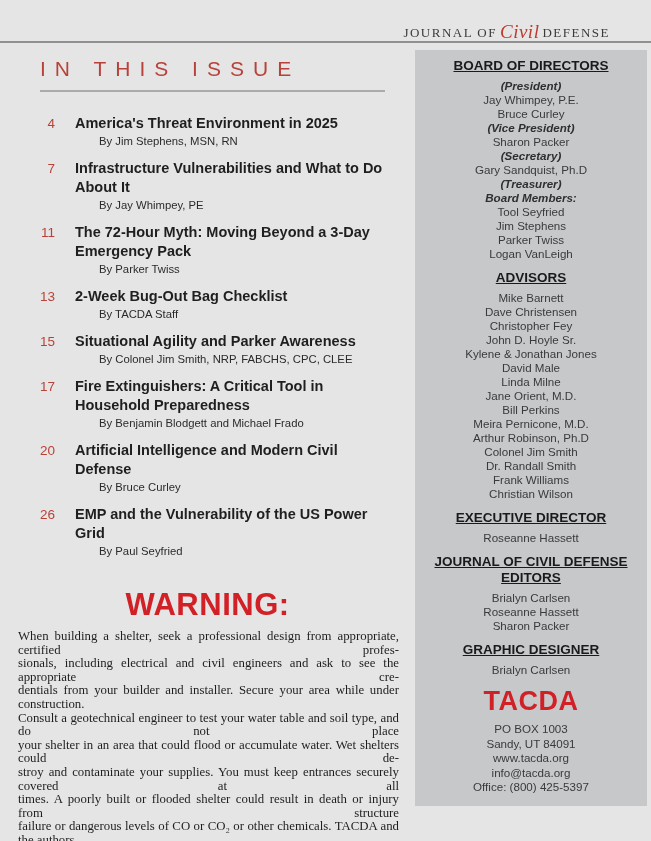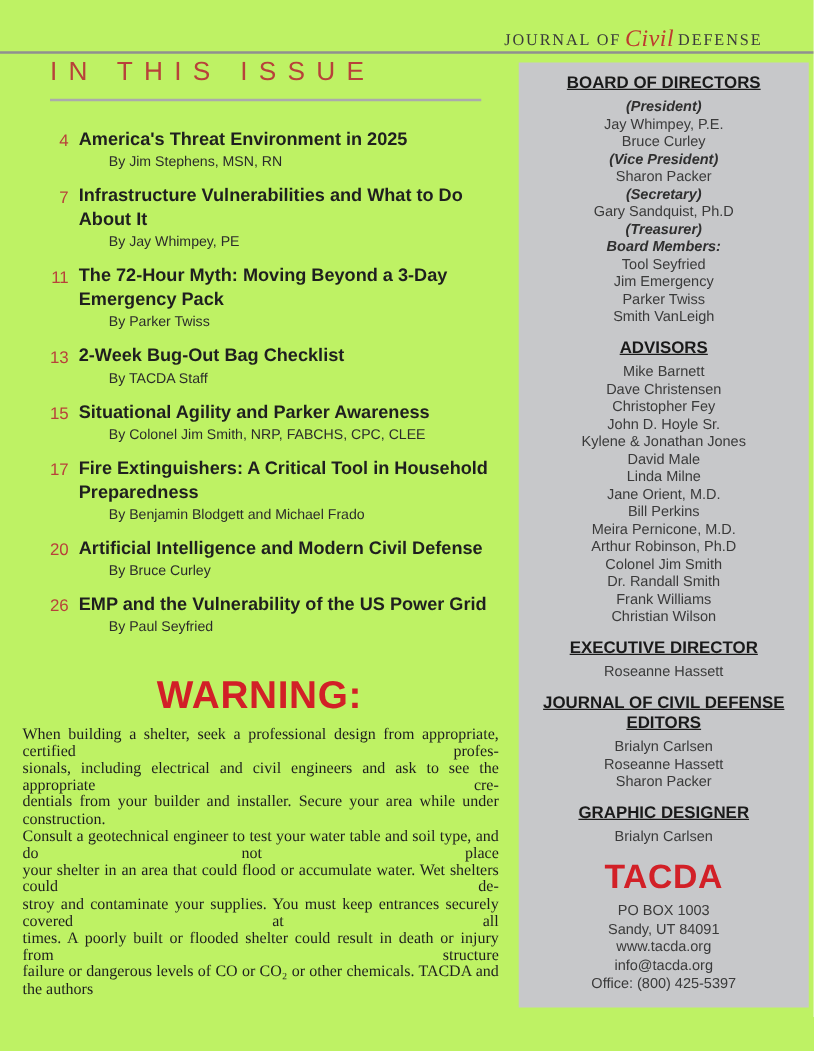--- a/index.html
+++ b/index.html
@@ -1,20 +1,20 @@
 <!DOCTYPE html>
 <html><head>
 <meta charset="utf-8">
 <style>
   * { margin: 0; padding: 0; box-sizing: border-box; }
   html, body { background: #ffffff; }
   .page {
     position: relative;
     width: 651px; height: 841px;
-    background: #bef264;
+    background: #e5e5e5;
     font-family: "Liberation Sans", sans-serif;
     overflow: hidden;
   }
   
   .masthead {
     text-align: right;
     padding: 20px 41px 0 0;
     font-family: "Liberation Serif", serif;
     font-size: 13px;
     letter-spacing: 1.5px;
@@ -30,35 +30,35 @@
     padding: 0 3px;
     position: relative; top: 1px;
   }
   .header-rule { border-top: 2px solid #909090; }
 
   
   .content { display: flex; min-height: 738px; }
   .left-col { width: 405px; padding: 0 8px 0 18px; }
 
   .toc-title {
-    margin: 3px 0 0 22px;
+    margin: 14px 0 0 22px;
     font-size: 21px;
     font-weight: normal;
     letter-spacing: 9px;
     color: #b8423a;
   }
   .toc-rule { height: 2px; background: #ababab; width: 345px; margin: 9px 0 0 22px; }
 
   .articles { margin-top: 22px; }
   .toc-item { display: flex; margin-bottom: 12px; }
   .toc-num {
     flex: none; width: 37px; text-align: right;
     color: #b8423a; font-size: 13.5px; padding-top: 2px;
   }
-  .toc-text { margin-left: 8px; width: 332px; }
+  .toc-text { margin-left: 20px; width: 332px; }
   .toc-item-title {
     font-weight: bold; font-size: 14.5px; line-height: 19px;
     color: #1f1f1f;
   }
   .toc-item-byline { font-size: 11.3px; color: #2b2b2b; margin-top: 2px; padding-left: 24px; }
 
   .warning-heading {
     text-align: center;
     color: #d22027;
     font-size: 31px;
@@ -201,23 +201,23 @@
             <div class="sb-line role">(President)</div>
             <div class="sb-line">Jay Whimpey, P.E.</div>
             <div class="sb-line">Bruce Curley</div>
             <div class="sb-line role">(Vice President)</div>
             <div class="sb-line">Sharon Packer</div>
             <div class="sb-line role">(Secretary)</div>
             <div class="sb-line">Gary Sandquist, Ph.D</div>
             <div class="sb-line role">(Treasurer)</div>
             <div class="sb-line role">Board Members:</div>
             <div class="sb-line">Tool Seyfried</div>
-            <div class="sb-line">Jim Emergency</div>
+            <div class="sb-line">Jim Stephens</div>
             <div class="sb-line">Parker Twiss</div>
-            <div class="sb-line">Smith VanLeigh</div>
+            <div class="sb-line">Logan VanLeigh</div>
           </div>
           <div class="sb-section">
             <div class="sb-heading">ADVISORS</div>
             <div class="sb-line">Mike Barnett</div>
             <div class="sb-line">Dave Christensen</div>
             <div class="sb-line">Christopher Fey</div>
             <div class="sb-line">John D. Hoyle Sr.</div>
             <div class="sb-line">Kylene &amp; Jonathan Jones</div>
             <div class="sb-line">David Male</div>
             <div class="sb-line">Linda Milne</div>

